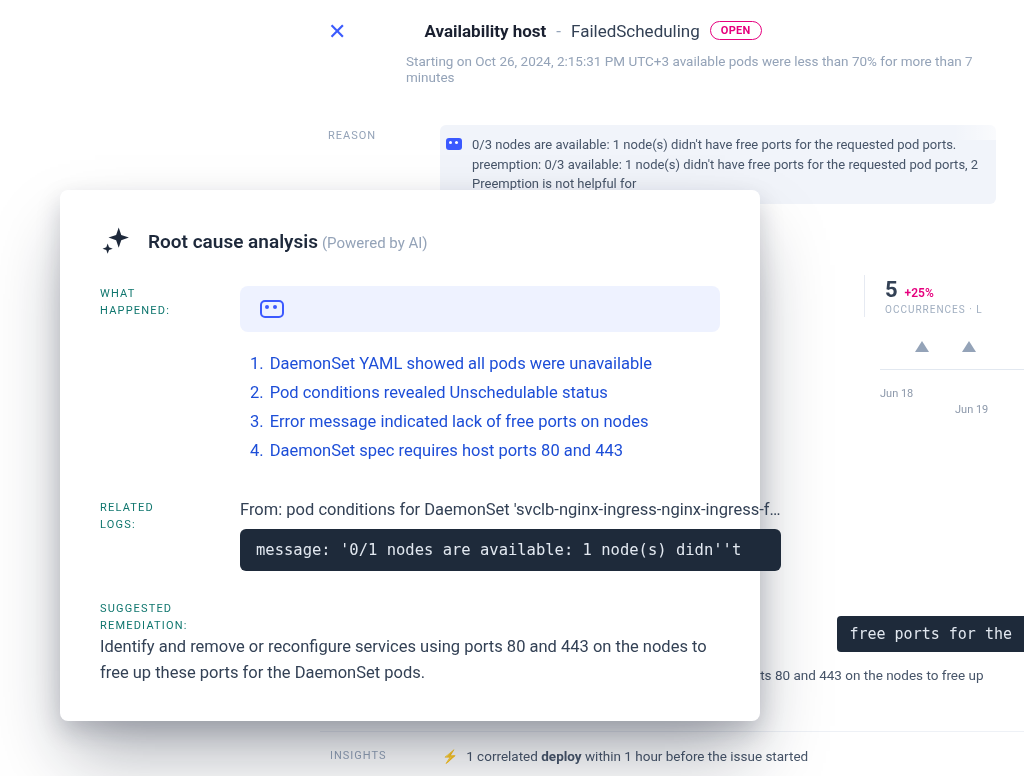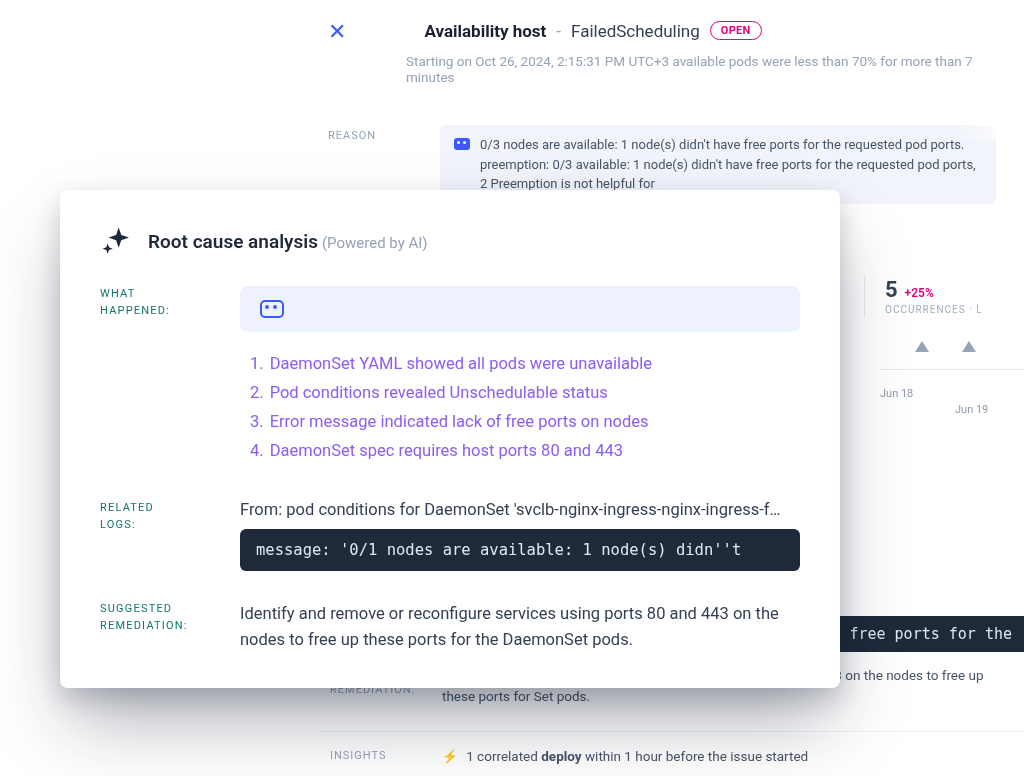--- a/index.html
+++ b/index.html
@@ -29,21 +29,21 @@
   .bp-title-main .dash { color:#94a3b8; font-size:17px;}
   .bp-title-main .t2 { font-weight: 400; font-size: 17px; color:#334155;}
   .open-badge { border:1.5px solid #e6007e; color:#e6007e; border-radius: 999px; font-size:11px; font-weight:700; padding:2px 10px; letter-spacing:0.3px;}
   .bp-sub { margin-left:78px; margin-top:10px; color:#94a3b8; font-size:13.5px; }
   .bp-sub-mask { position:absolute; right:0; top:45px; height:22px; width:60px; background:linear-gradient(90deg, rgba(255,255,255,0), #fff); }
 
   .section-row { display:flex; padding: 0 28px; margin-bottom: 12px; }
   .section-label { width:112px; flex-shrink:0; text-transform:uppercase; letter-spacing:1px; font-size:11px; color:#94a3b8; padding-top:4px;}
   .section-body { flex:1; font-size:13px; color:#475569;}
 
-  .reason-box { background:#f1f4fa; border-radius:6px; padding:10px 14px; display:flex; gap:10px; align-items:flex-start; font-size:13px; color:#475569; line-height:1.5;}
+  .reason-box { background:#f1f4fa; border-radius:6px; padding:10px 6px; display:flex; gap:10px; align-items:flex-start; font-size:13px; color:#475569; line-height:1.5;}
   .reason-icon { width:16px; height:12px; background:#3b59ff; border-radius:3px; margin-top:3px; flex-shrink:0; position:relative;}
   .reason-icon::after{content:"";position:absolute;left:3px;top:3px;width:3px;height:3px;background:#fff;border-radius:50%;box-shadow:6px 0 0 #fff;}
   .showless { color:#707a8a; font-size:12px; margin-top:6px; }
   .reason-body-mask { position:absolute; right:0; top:98px; height:42px; width:70px; background:linear-gradient(90deg, rgba(255,255,255,0), #fff); }
 
   .stats-area {
     position:absolute; right:0; top:275px; width:160px; font-size:12px;color:#64748b;
     border-left:1px solid #e6eaf2; padding:2px 0 2px 20px;
   }
   .stats-num{ font-size:22px; font-weight:700; color:#334155; margin-right:4px;}
@@ -62,41 +62,41 @@
   .bp2-label { width:112px; text-transform:uppercase; letter-spacing:1px; font-size:11px; color:#94a3b8; line-height:1.4; padding-top:2px;}
   .bp2-body { flex:1; color:#475569; line-height:1.55; font-size:13.5px;}
   .code-chip-right { position:absolute; right:0; top:-9px; background:#1e2a3a; color:#e2e8f0; font-family:ui-monospace,Menlo,monospace; font-size:15px; padding:9px 12px; border-radius:4px 0 0 4px;}
   .bolt{color:#f6b70a; font-size:13px; margin-right:8px;}
   .hr { border-top:1px solid #eef1f6; margin: 0 0 14px 0;}
 
   
   .card {
     position:absolute;
     left:60px; top:190px;
-    width:780px;
+    width:700px;
     background:#fff;
     border-radius:8px;
     box-shadow: 0 40px 70px -10px rgba(15,23,42,0.35), 0 10px 25px rgba(15,23,42,0.18);
     padding: 34px 40px 36px 40px;
   }
   .card-title-row{display:flex;align-items:center;gap:14px;margin-bottom:28px;}
   .spark{ width:34px;height:34px; position:relative; flex-shrink:0;}
   .rca-title{ font-size:19px; font-weight:600; color:#1e293b;}
   .rca-sub{ font-size:15px; color:#94a3b8; font-weight:400;}
 
   .card .row { display:flex; margin-bottom: 30px;}
   .card .lab { width:140px; flex-shrink:0; text-transform:uppercase; letter-spacing:1.2px; font-size:11px; color:#0f766e; line-height:1.5;}
   .card .content { flex:1; }
 
   .summary-box{ background:#eef2ff; border-radius:8px; padding:14px 20px; display:flex; align-items:center; gap:14px; margin-bottom:22px;}
   .summary-icon{ width:24px;height:18px; border:2.5px solid #3b59ff; border-radius:5px; position:relative; flex-shrink:0;}
   .summary-icon::after{content:"";position:absolute;left:3px;top:3px;width:4px;height:4px;background:#3b59ff;border-radius:50%;box-shadow:8px 0 0 #3b59ff;}
   .summary-text{ font-size:16.5px; color:#334155;}
 
-  .steps { list-style:none; font-size:16.5px; color:#8b5cf6;}
+  .steps { list-style:none; font-size:16.5px; color:#1d4ed8;}
   .steps li{ margin-bottom:10px;}
   .steps .n{margin-left:10px; margin-right:6px;}
 
   .from-line{font-size:16.5px;color:#334155;margin-bottom:10px;white-space:nowrap;overflow:hidden;text-overflow:ellipsis;}
   .code-block{ background:#1e2a3a; color:#e2e8f0; font-family:ui-monospace,Menlo,monospace; font-size:15.5px; padding:12px 16px; border-radius:6px; white-space:nowrap; overflow:hidden;}
 
   .remedy{font-size:16.5px;color:#334155;line-height:1.55;}
 </style>
 </head>
 <body>
@@ -193,18 +193,18 @@
 
   <div class="row">
     <div class="lab" style="white-space:pre-line;">RELATED
 LOGS:</div>
     <div class="content">
       <div class="from-line">From: pod conditions for DaemonSet 'svclb-nginx-ingress-nginx-ingress-f…</div>
       <div class="code-block">message: '0/1 nodes are available: 1 node(s) didn''t</div>
     </div>
   </div>
 
-  <div class="row" style="margin-bottom:0;">
+  <div class="row" style="margin-bottom:0;flex-direction:column;">
     <div class="lab" style="white-space:pre-line;">SUGGESTED
 REMEDIATION:</div>
     <div class="content remedy">Identify and remove or reconfigure services using ports 80 and 443 on the nodes to free up these ports for the DaemonSet pods.</div>
   </div>
 </div>
 
 </body></html>

